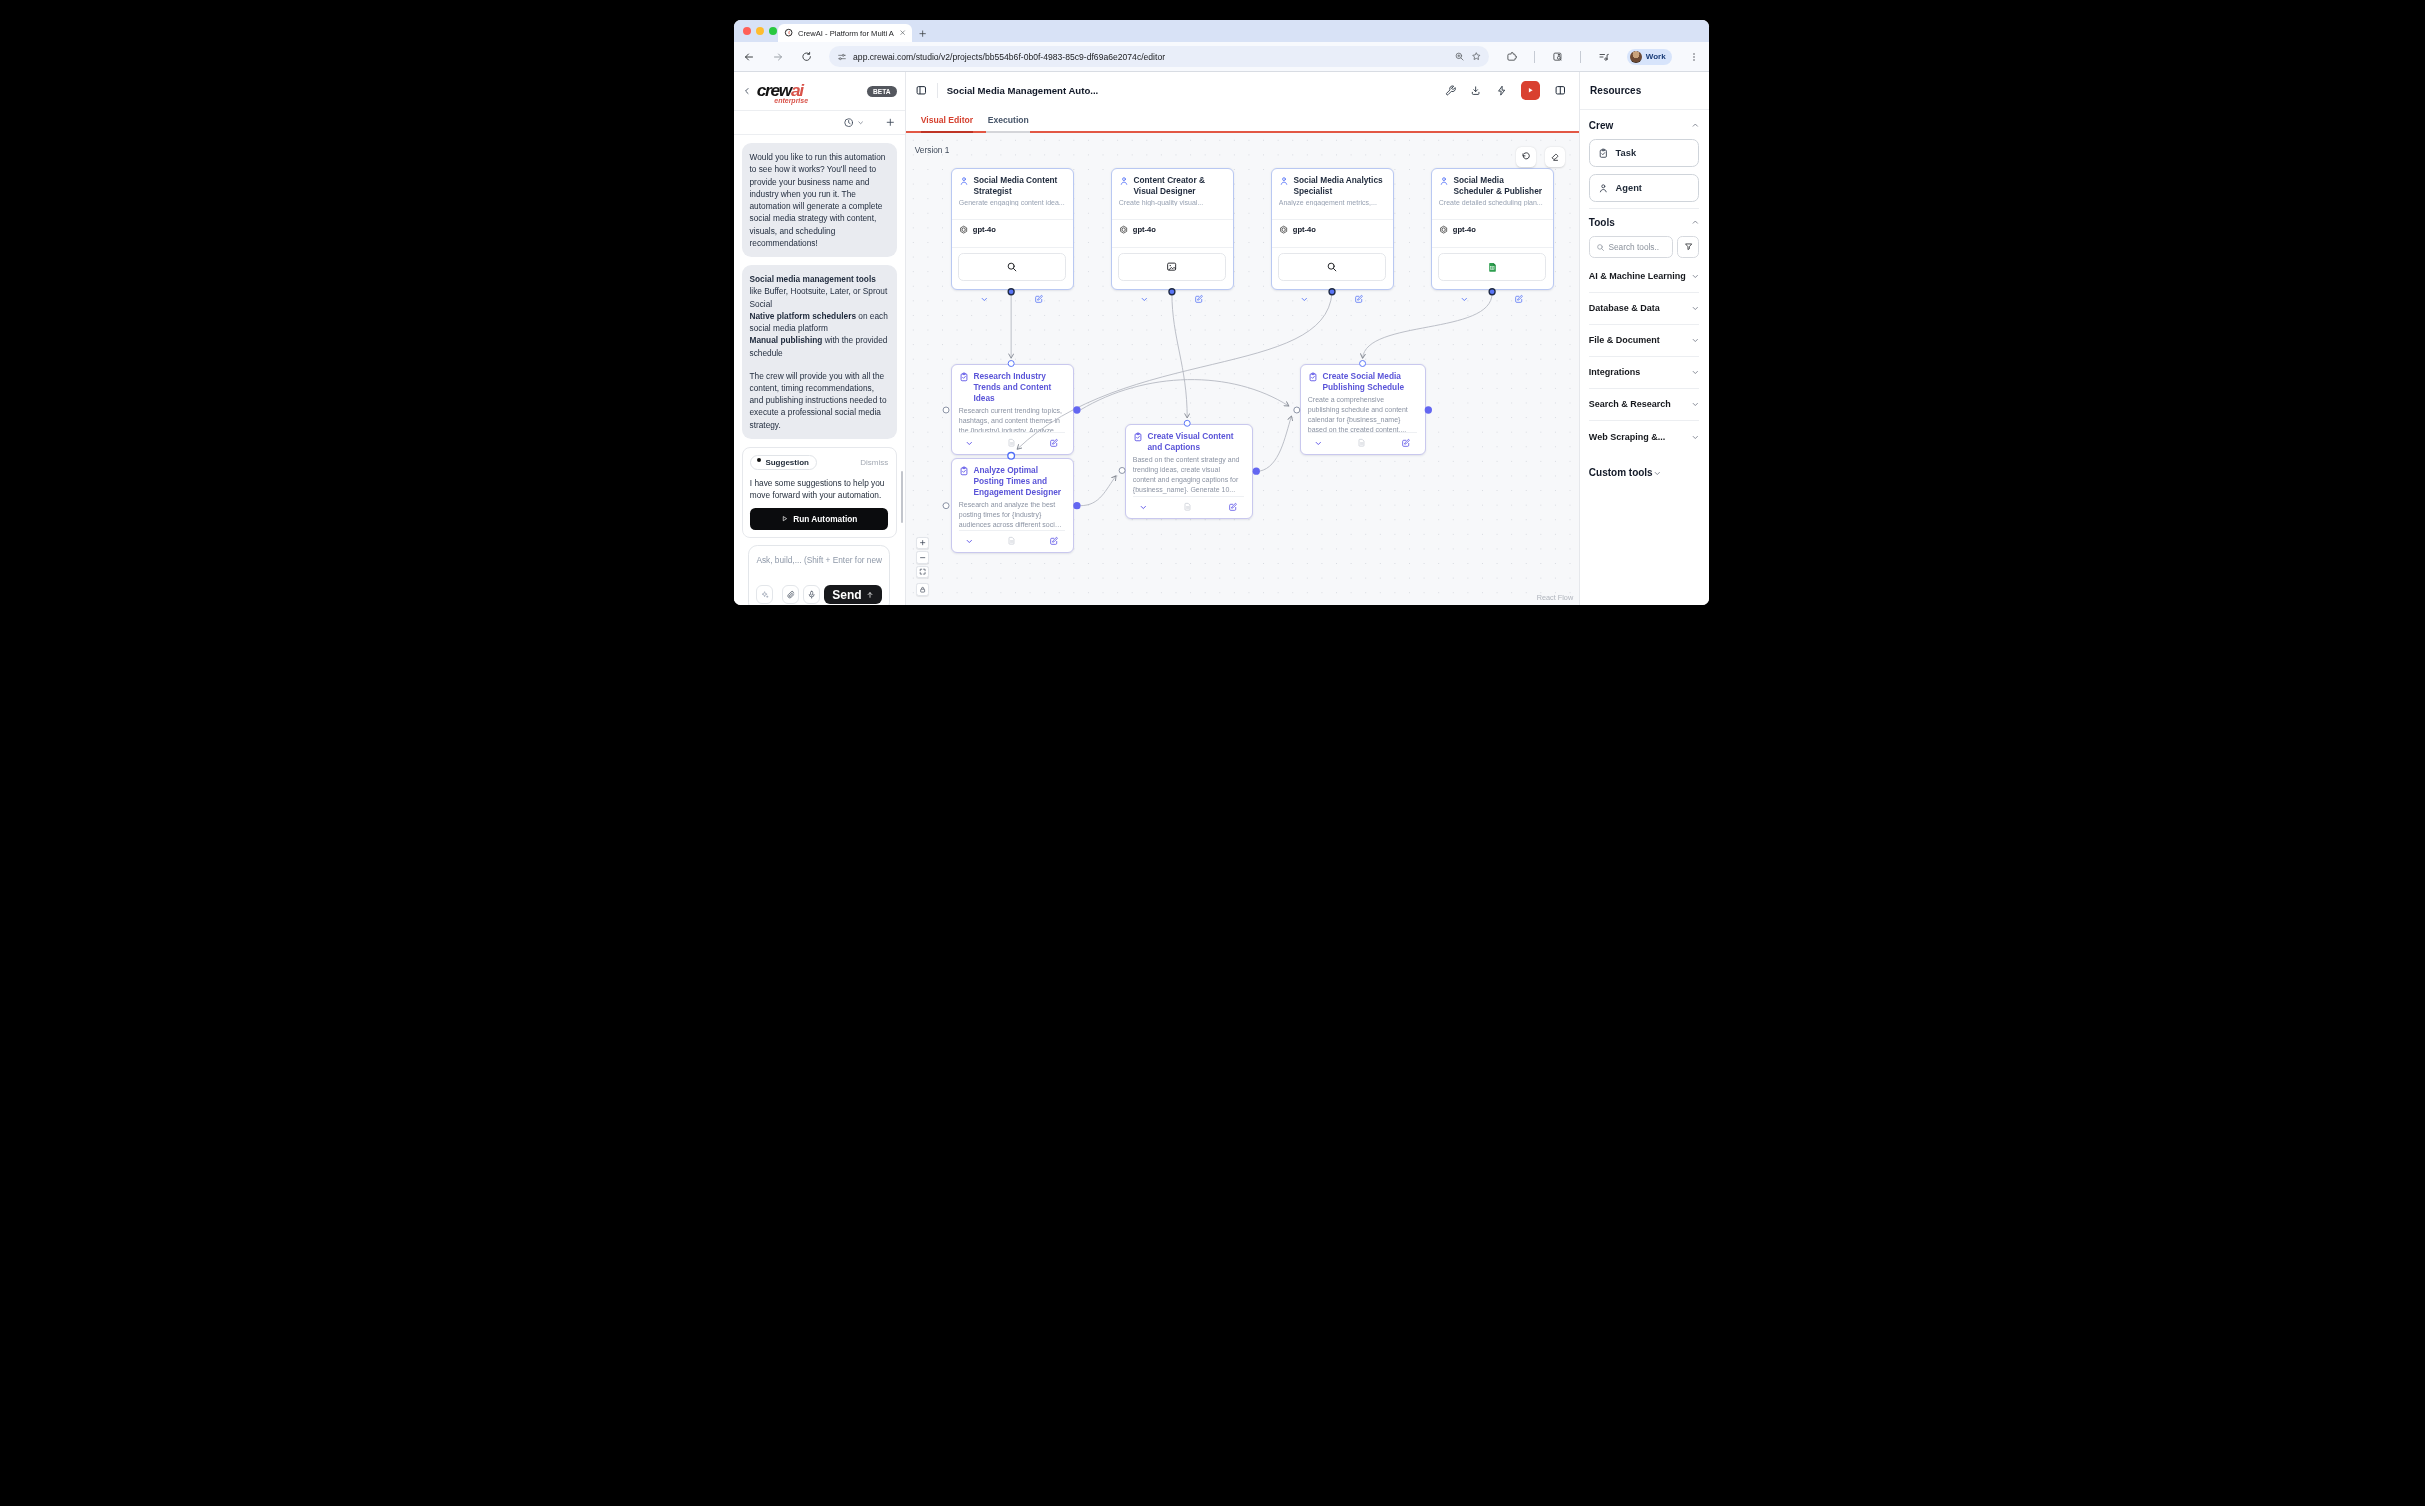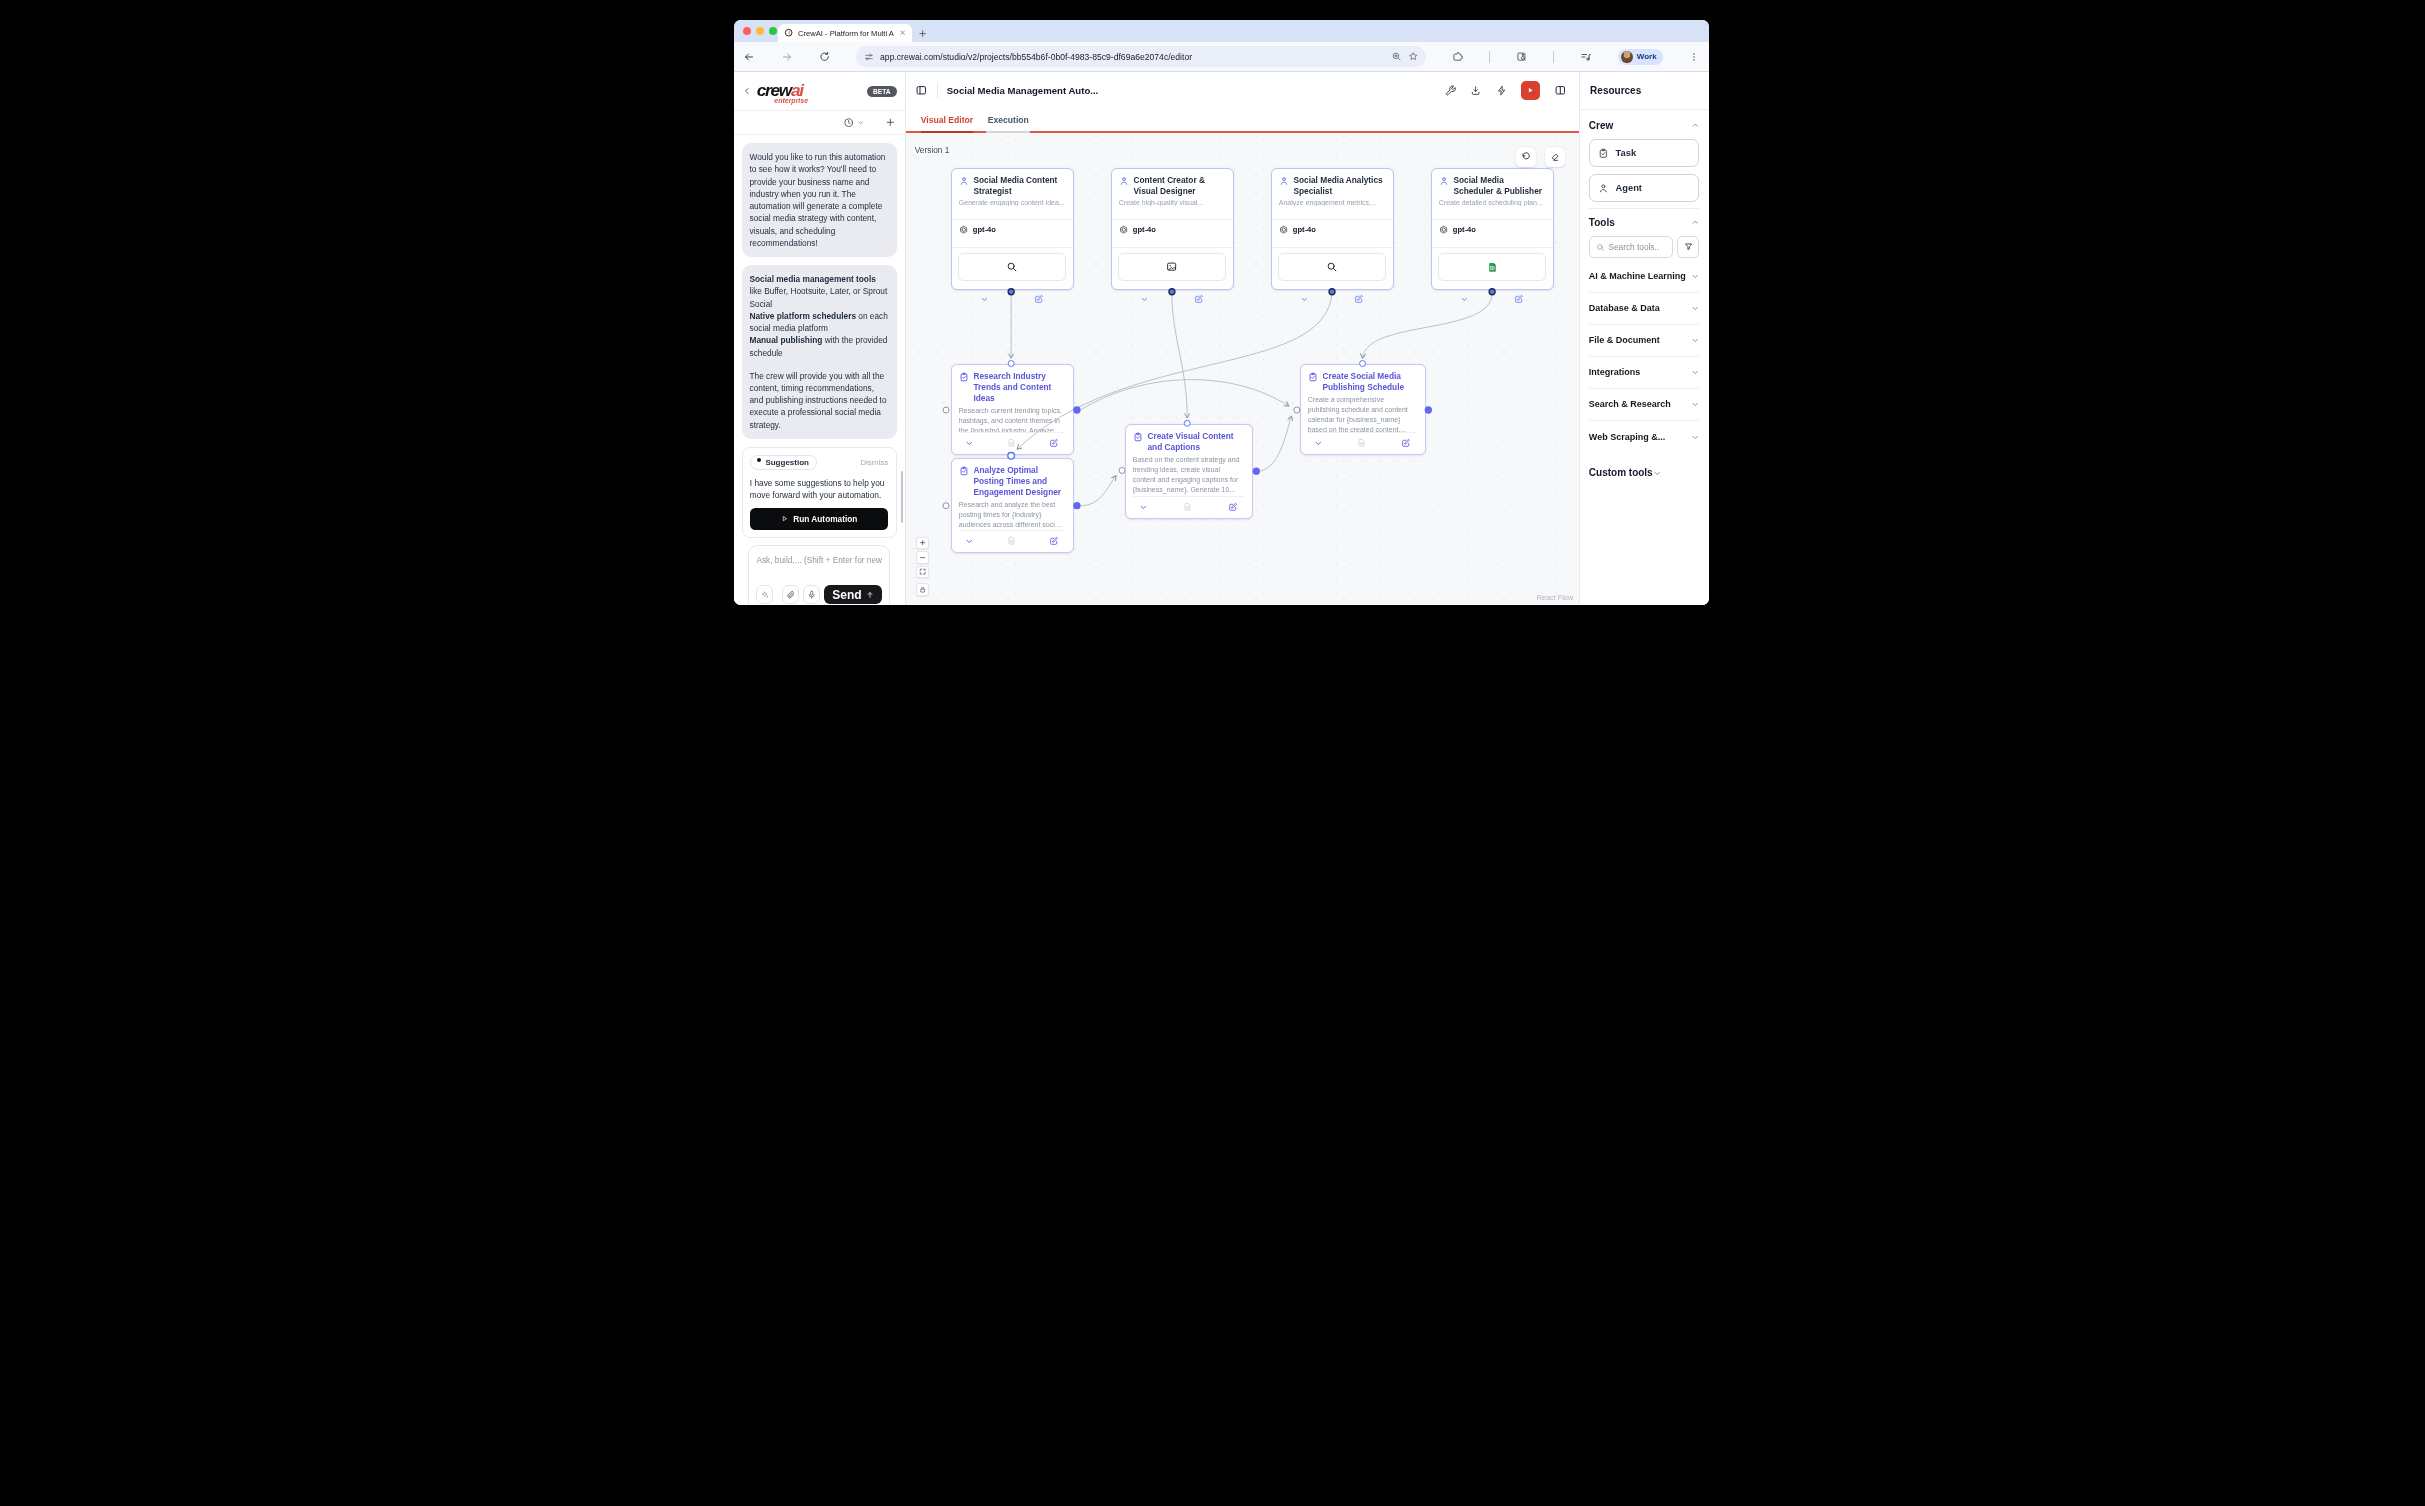--- a/index.html
+++ b/index.html
@@ -8,21 +8,21 @@
   .stage { position:relative; width:1024px; height:636px; background:#000; overflow:hidden; margin:0 auto; }
   .window { position:absolute; left:33px; top:20px; width:975px; height:585px; border-radius:6.6px; overflow:hidden; background:#fff; display:flex; flex-direction:column; box-shadow:0 5.3px 26.6px rgba(0,0,0,.6); }
 
   
   .tabstrip { height:22px; background:#d8e2f6; display:flex; align-items:flex-end; flex:none; position:relative; }
   .lights { position:absolute; left:9.3px; top:7.3px; display:flex; gap:5.3px; }
   .light { width:8px; height:8px; border-radius:50%; }
   .tab { margin-left:44px; width:134px; height:18px; background:#fff; border-radius:6px 6px 0 0; display:flex; align-items:center; gap:4.7px; padding:0 5.3px 0 6.6px; }
   .tab-title { flex:1; font-size:7.6px; color:#202124; white-space:nowrap; overflow:hidden; }
   .newtab { margin-left:6.6px; margin-bottom:3.3px; color:#3c4043; }
-  .toolbar { height:30px; background:#f7f9fd; display:flex; align-items:center; gap:26px; padding:0 9.3px; border-bottom:0.7px solid #d8dce3; flex:none; }
+  .toolbar { height:30px; background:#f7f9fd; display:flex; align-items:center; gap:17px; padding:0 9.3px; border-bottom:0.7px solid #d8dce3; flex:none; }
   .navic { color:#3c4043; display:inline-flex; }
   .navic.dim { color:#9aa0a6; }
   .omnibox { flex:1; height:21px; background:#e9eef9; border-radius:10.6px; display:flex; align-items:center; gap:6px; padding:0 8px; min-width:0; }
   .url { flex:1; font-size:8.6px; color:#202124; white-space:nowrap; overflow:hidden; }
   .tb-ic { color:#5f6368; display:inline-flex; }
   .vdiv { width:0.7px; height:12px; background:#c6cbd4; }
   .profile { display:flex; align-items:center; gap:4px; background:#d7e4fb; border-radius:9.3px; padding:2px 6.6px 2px 2.7px; }
   .avatar { width:12px; height:12px; border-radius:50%; background:radial-gradient(circle at 50% 32%, #caa27a 0 34%, #6e4a33 35% 70%, #3c2a1e 71%); }
   .profile-name { font-size:8px; font-weight:600; color:#1a3c78; }
 

